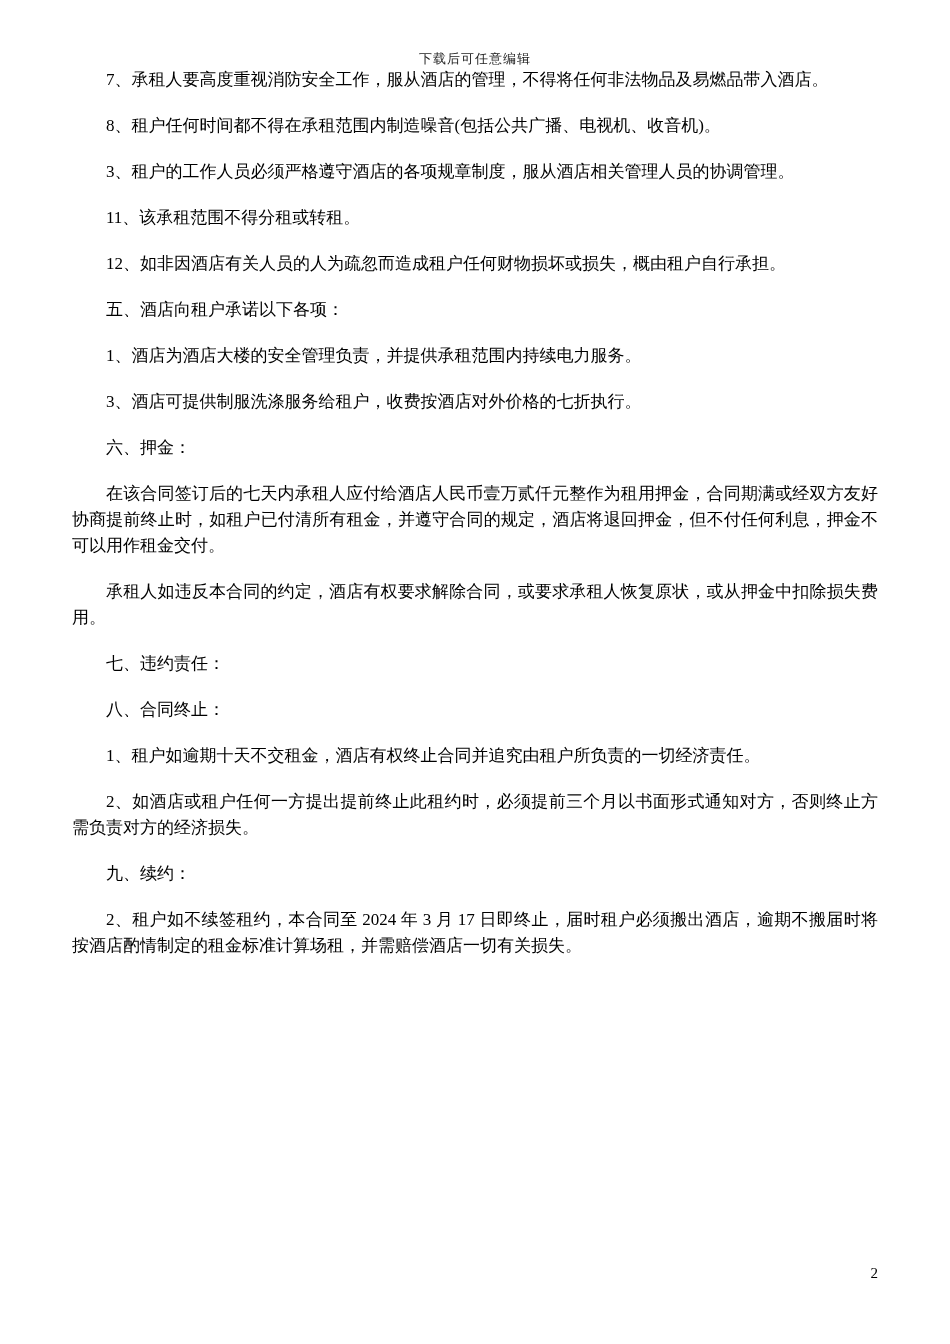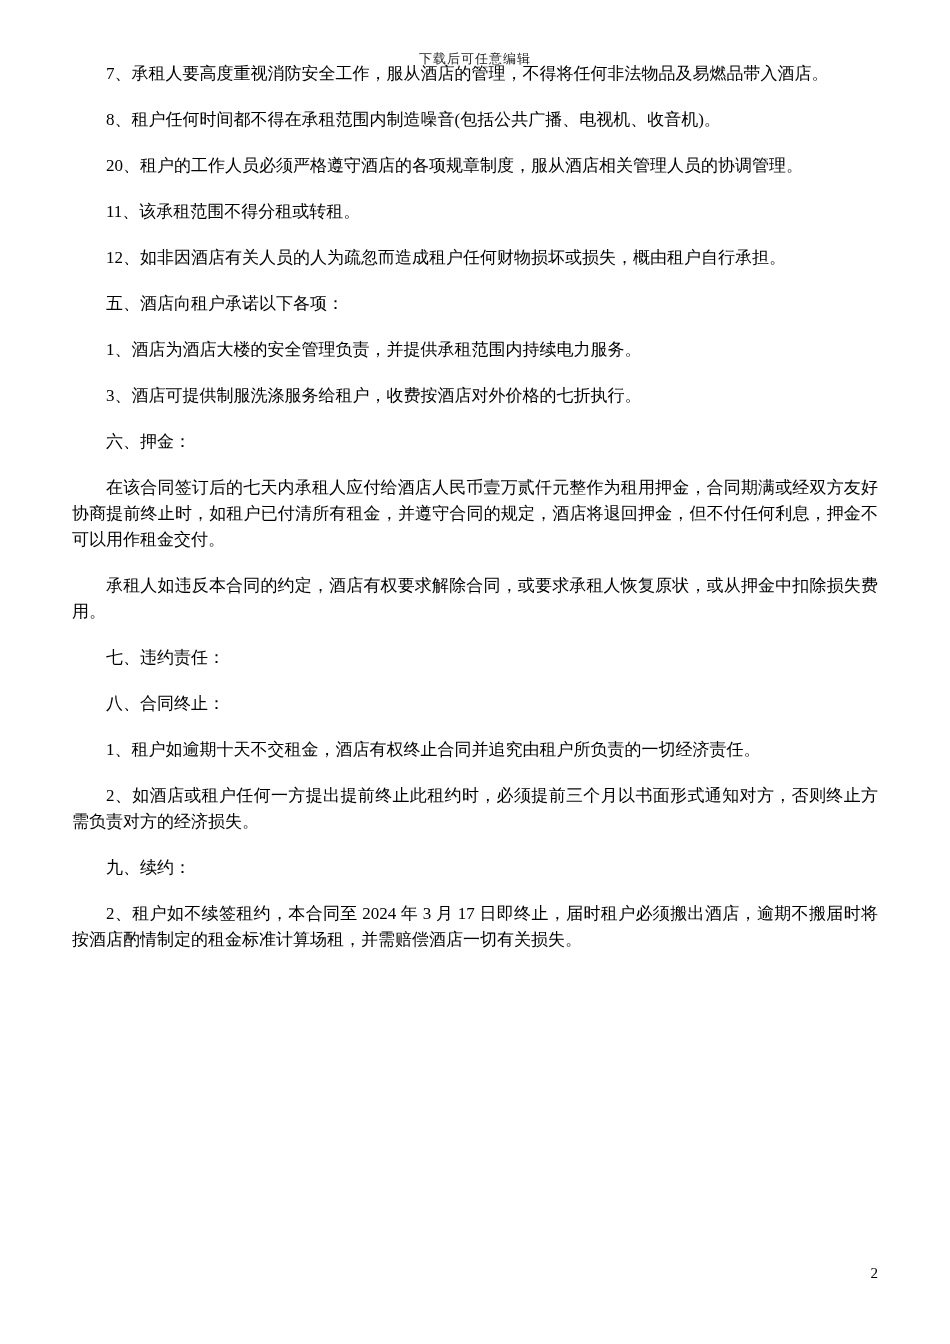--- a/index.html
+++ b/index.html
@@ -23,21 +23,21 @@
     top: 50px;
     left: 0;
     width: 100%;
     text-align: center;
     font-size: 13px;
     color: #222222;
     letter-spacing: 1px;
   }
   .content {
     position: absolute;
-    top: 61px;
+    top: 67px;
     left: 72px;
     right: 72px;
   }
   .para {
     margin: 0 0 20px 0;
     font-size: 17px;
     line-height: 26px;
     text-align: justify;
     text-indent: 2em;
     word-break: break-all;
@@ -52,21 +52,21 @@
 </style>
 </head>
 <body>
 
 <div class="page">
   <div class="doc-header">下载后可任意编辑</div>
 
   <div class="content">
       <p class="para">7、承租人要高度重视消防安全工作，服从酒店的管理，不得将任何非法物品及易燃品带入酒店。</p>
       <p class="para">8、租户任何时间都不得在承租范围内制造噪音(包括公共广播、电视机、收音机)。</p>
-      <p class="para">20、租户的工作人员必须严格遵守酒店的各项规章制度，服从酒店相关管理人员的协调管理。</p>
+      <p class="para">3、租户的工作人员必须严格遵守酒店的各项规章制度，服从酒店相关管理人员的协调管理。</p>
       <p class="para">11、该承租范围不得分租或转租。</p>
       <p class="para">12、如非因酒店有关人员的人为疏忽而造成租户任何财物损坏或损失，概由租户自行承担。</p>
       <p class="para">五、酒店向租户承诺以下各项：</p>
       <p class="para">1、酒店为酒店大楼的安全管理负责，并提供承租范围内持续电力服务。</p>
       <p class="para">3、酒店可提供制服洗涤服务给租户，收费按酒店对外价格的七折执行。</p>
       <p class="para">六、押金：</p>
       <p class="para">在该合同签订后的七天内承租人应付给酒店人民币壹万贰仟元整作为租用押金，合同期满或经双方友好协商提前终止时，如租户已付清所有租金，并遵守合同的规定，酒店将退回押金，但不付任何利息，押金不可以用作租金交付。</p>
       <p class="para">承租人如违反本合同的约定，酒店有权要求解除合同，或要求承租人恢复原状，或从押金中扣除损失费用。</p>
       <p class="para">七、违约责任：</p>
       <p class="para">八、合同终止：</p>

